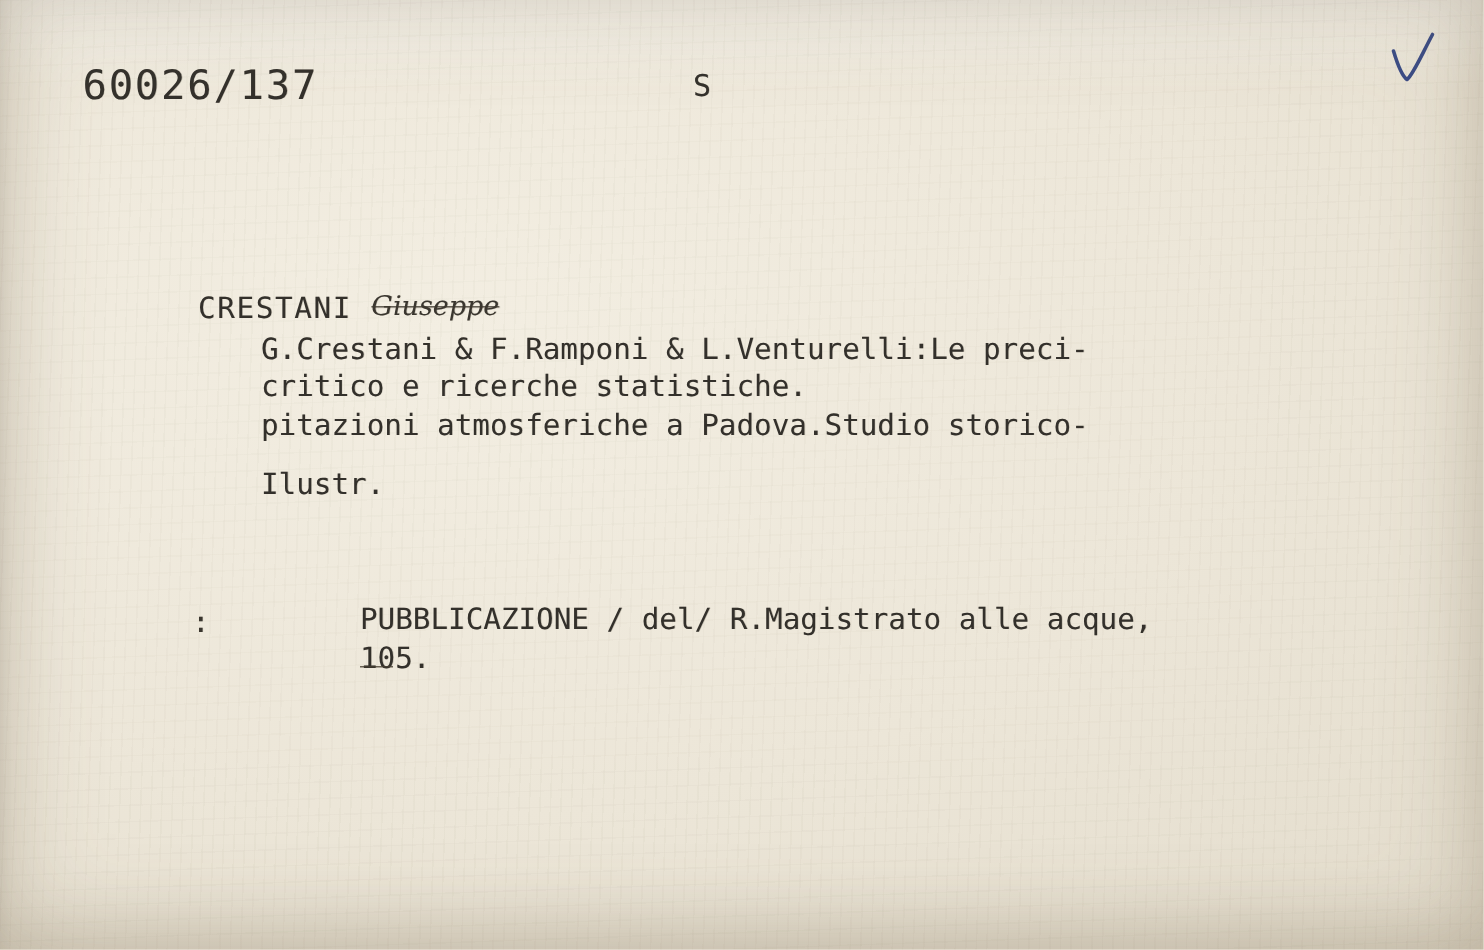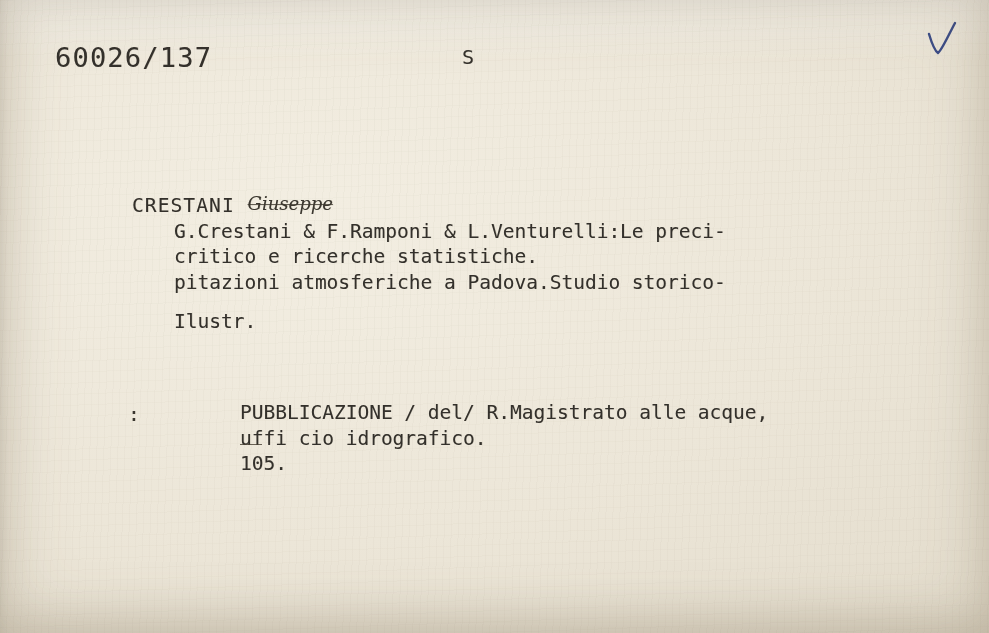--- a/index.html
+++ b/index.html
@@ -153,20 +153,19 @@
     <div class="block-gap"></div>
 
     <div class="line indent">Ilustr.</div>
 
   </div>
 
   <div class="typed" id="colon-mark">:</div>
 
   <div id="subject-block">
     <div class="line">PUBBLICAZIONE / del/ R.Magistrato alle acque,</div>
-    <div class="line">uffi cio idrografico.</div>
     <div class="line">105.</div>
   </div>
 
   <div id="underline-uffi"></div>
 
   <div id="vignette"></div>
 </div>
 
 </body></html>

